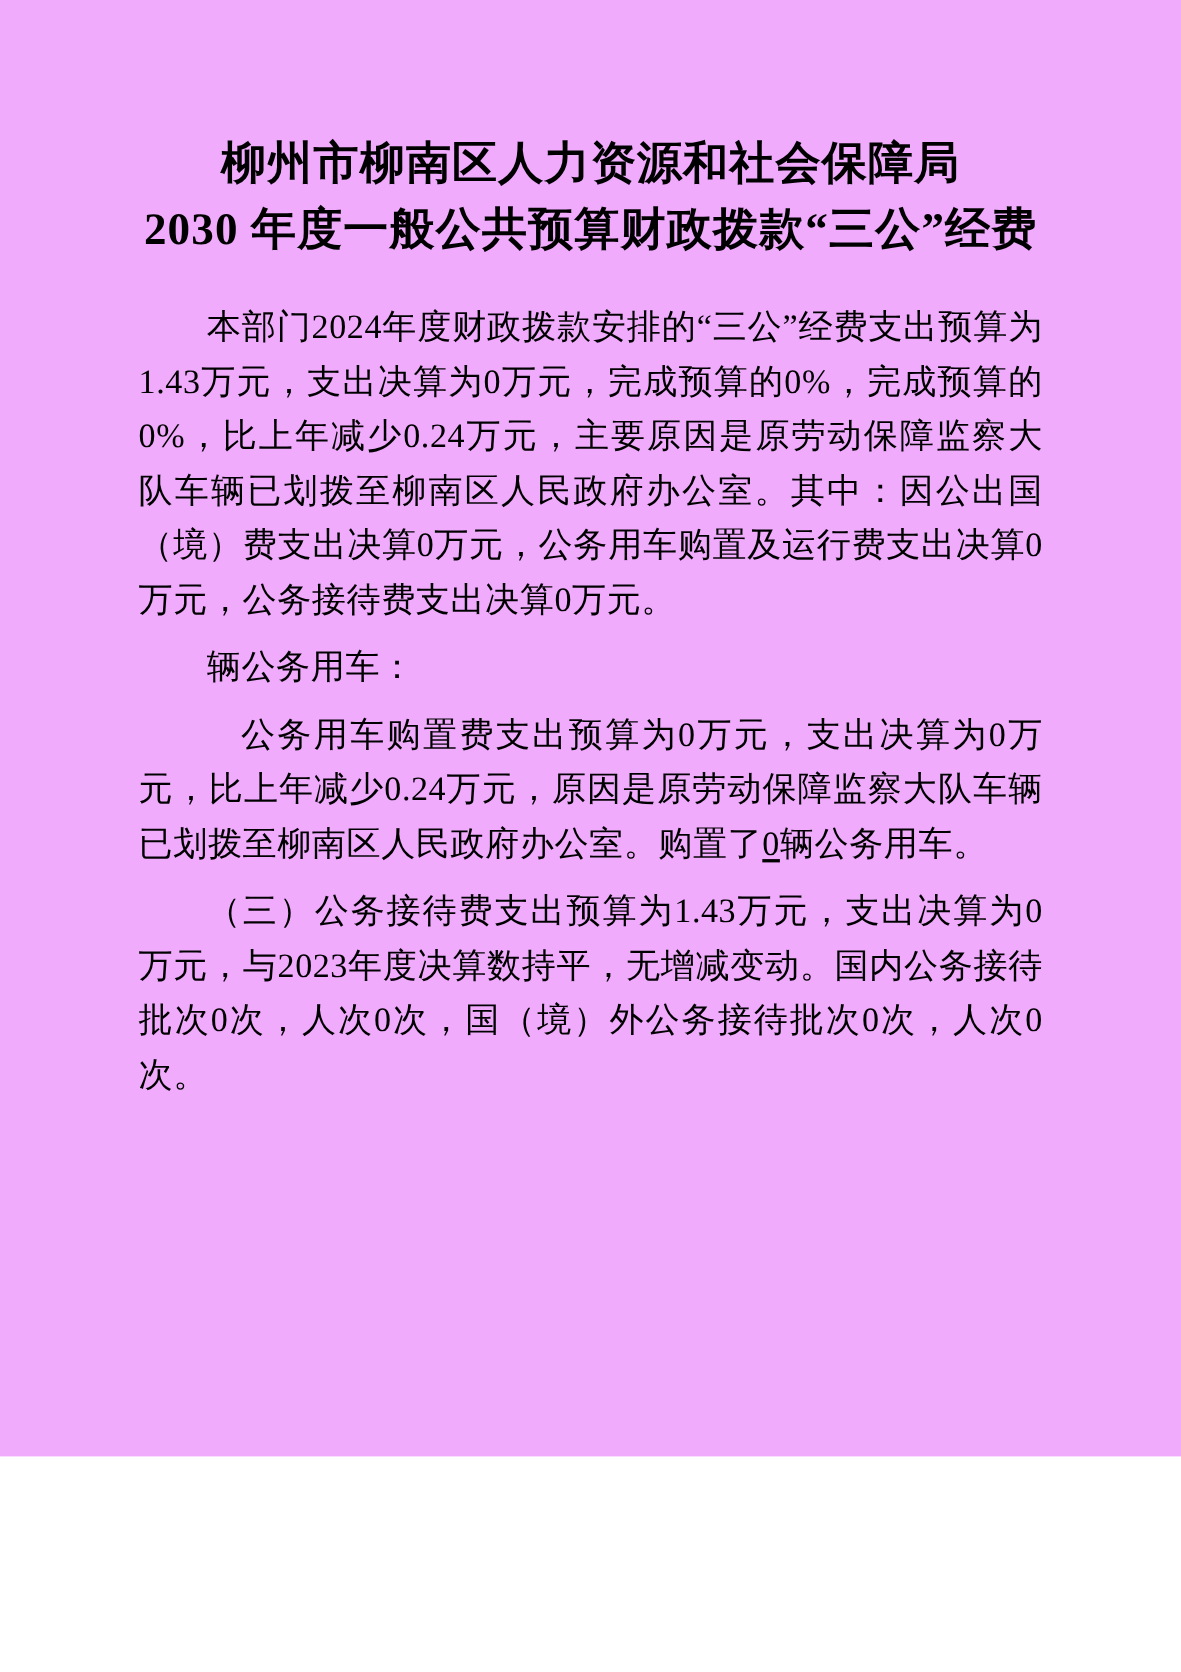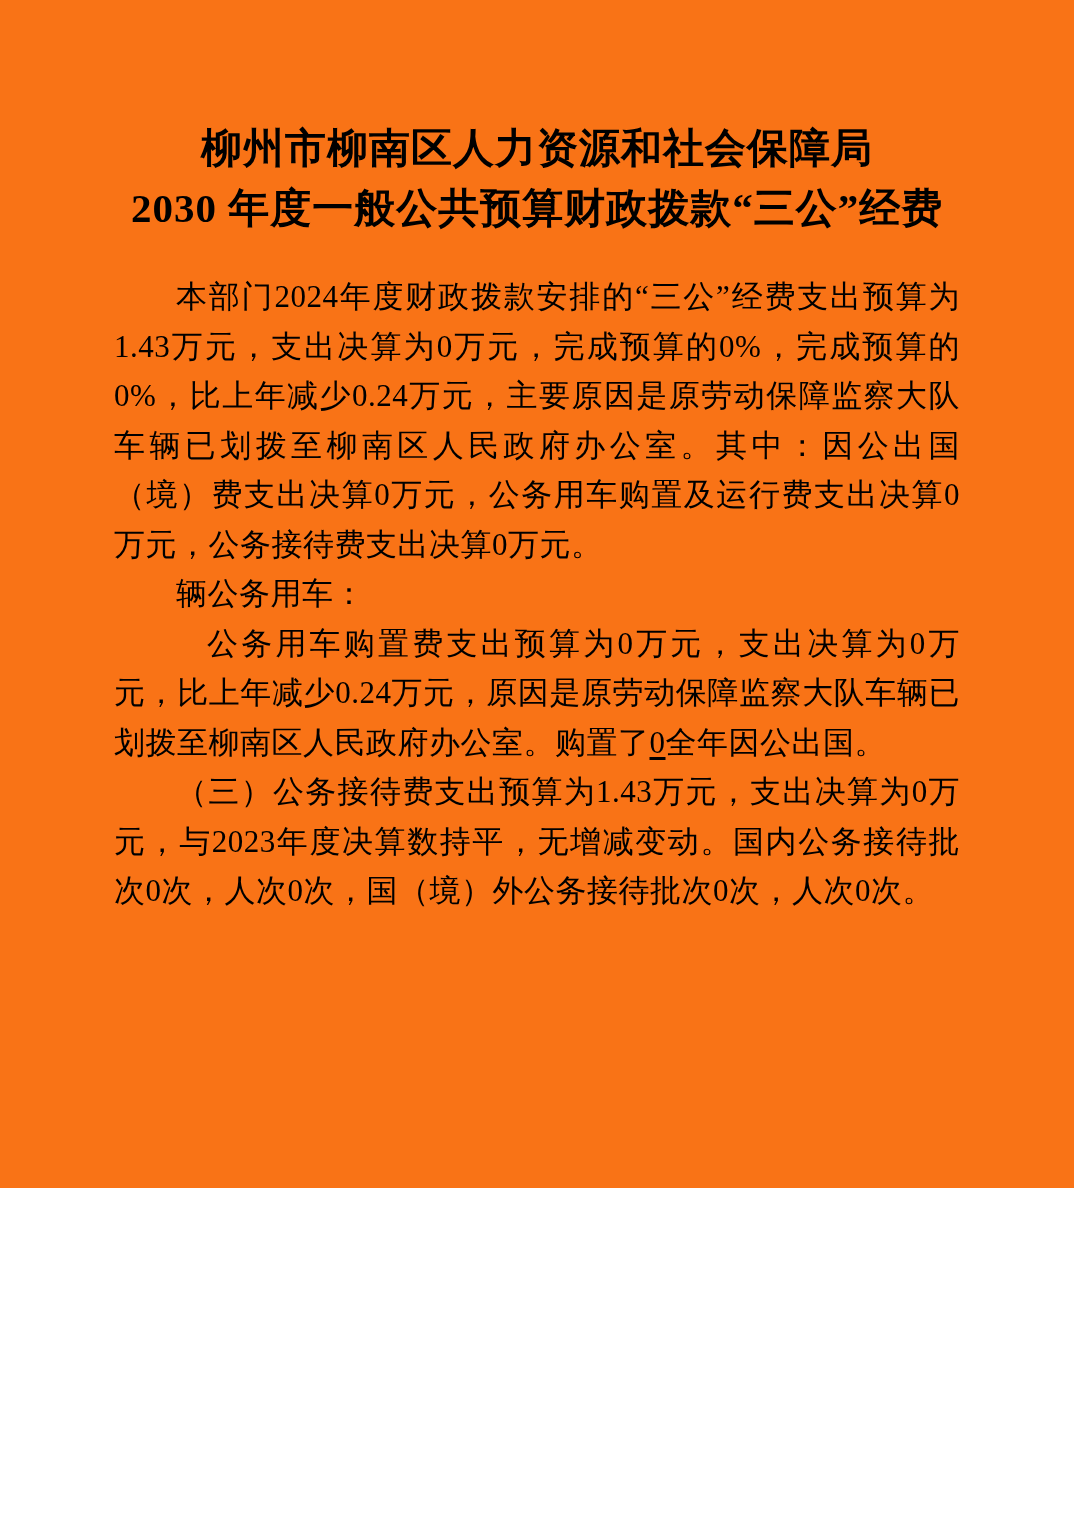--- a/index.html
+++ b/index.html
@@ -3,22 +3,22 @@
 <meta charset="utf-8">
 <style>
   html, body { margin: 0; padding: 0; }
   body {
     width: 1074px; height: 1520px;
     background: #ffffff;
     font-family: "Liberation Serif", "DejaVu Serif", serif;
   }
   .page {
     position: relative;
-    width: 1074px; height: 1188px;
-    background: #f97316;
+    width: 1074px; height: 1324px;
+    background: #f0abfc;
     color: #000000;
     overflow: hidden;
   }
   .content {
     position: absolute;
     left: 114px; top: 118px;
     width: 846px;
   }
   .doc-title {
     text-align: center;
@@ -30,21 +30,21 @@
   .title-line { white-space: nowrap; }
   .doc-body {
     margin-top: 34px;
     font-size: 31px;
     line-height: 49.5px;
     text-align: justify;
     text-justify: inter-ideograph;
     letter-spacing: 0.5px;
   }
   .para {
-    margin: 0;
+    margin: 12px;
     padding: 0;
     text-indent: 2em;
   }
   .para.indent-3 { text-indent: 3em; }
   .u {
     text-decoration: underline;
     text-underline-offset: 4px;
   }
 </style>
 </head>
@@ -59,20 +59,20 @@
     </header>
 
     <main class="doc-body">
 
       <p class="para"><span>本部门2024年度财政拨款安排的“三公”经费支出预算为1.43万元，支出决算为0万元，完成预算的0%，完成预算的0%，比上年减少0.24万元，主要原因是原劳动保障监察大队车辆已划拨至柳南区人民政府办公室。其中：因公出国（境）费支出决算0万元，公务用车购置及运行费支出决算0万元，公务接待费支出决算0万元。</span></p>
 
       <p class="para"><span>辆公务用车：</span></p>
 
 
 
-      <p class="para indent-3"><span>公务用车购置费支出预算为0万元，支出决算为0万元，比上年减少0.24万元，原因是原劳动保障监察大队车辆已划拨至柳南区人民政府办公室。购置了</span><span class="u">0</span><span>全年因公出国。</span></p>
+      <p class="para indent-3"><span>公务用车购置费支出预算为0万元，支出决算为0万元，比上年减少0.24万元，原因是原劳动保障监察大队车辆已划拨至柳南区人民政府办公室。购置了</span><span class="u">0</span><span>辆公务用车。</span></p>
 
 
       <p class="para"><span>（三）公务接待费支出预算为1.43万元，支出决算为0万元，与2023年度决算数持平，无增减变动。国内公务接待批次0次，人次0次，国（境）外公务接待批次0次，人次0次。</span></p>
 
     </main>
   </div>
 </div>
 
 </body></html>

